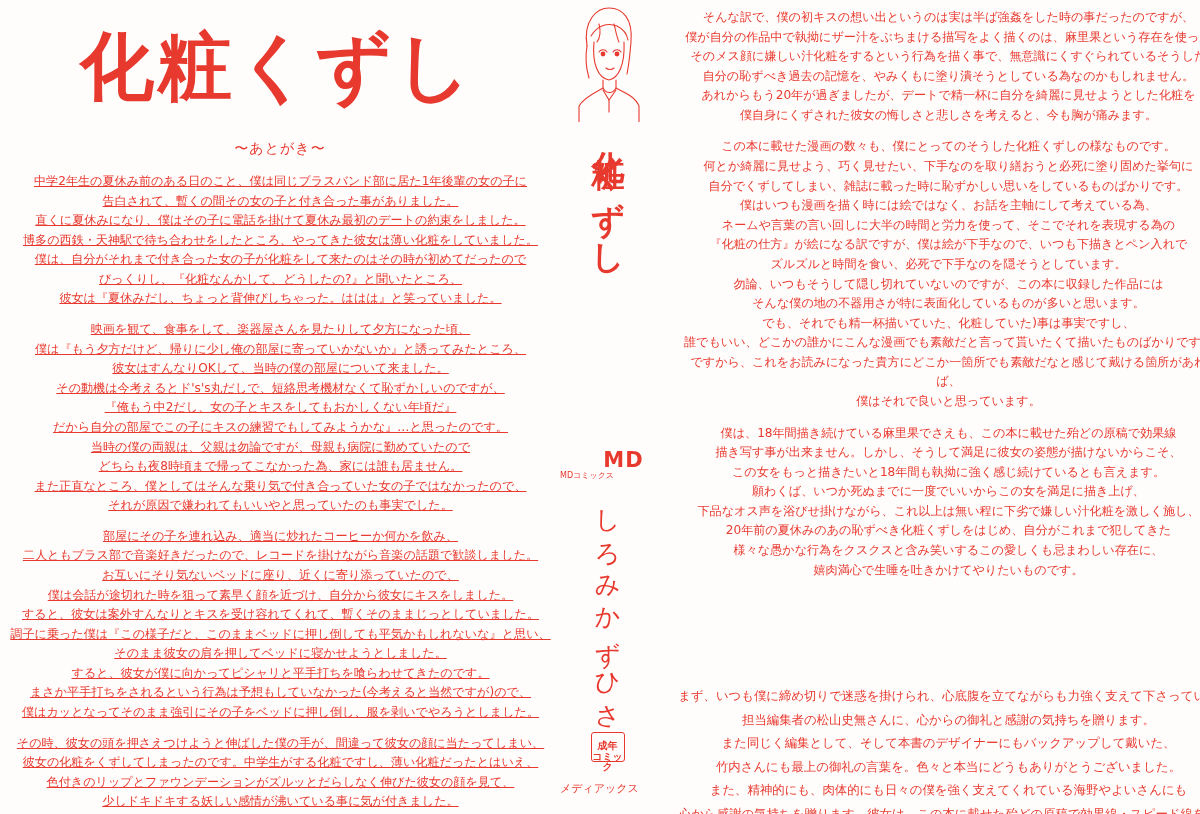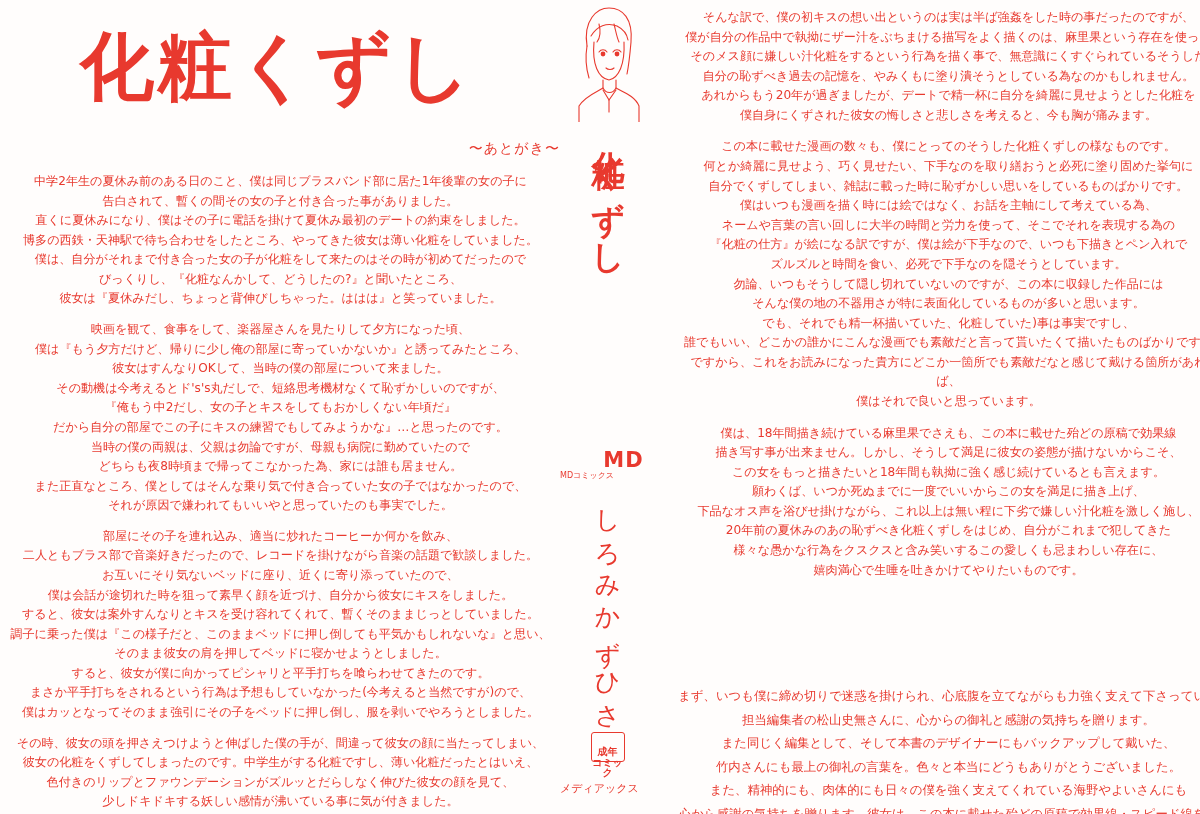--- a/index.html
+++ b/index.html
@@ -38,37 +38,38 @@
     letter-spacing: 4px;
     color: #e8392e;
     font-family: "DejaVu Sans", sans-serif;
     white-space: nowrap;
   }
   .subtitle {
     position: absolute;
     left: 0;
     top: 140px;
     width: 560px;
-    text-align: right;
+    text-align: center;
     font-size: 14px;
     color: #e8392e;
     letter-spacing: 1px;
   }
   .left-body {
     position: absolute;
     left: 8px;
     top: 172px;
     width: 545px;
     text-align: center;
     font-size: 12.1px;
     line-height: 1.62;
     color: #e8392e;
   }
   .left-body p {
     margin: 0 0 11px 0;
+    text-decoration: underline;
   }
 
   
   .center-panel {
     position: absolute;
     left: 560px;
     top: 0;
     width: 95px;
     height: 814px;
     text-align: center;
@@ -130,26 +131,25 @@
   .age-badge {
     position: absolute;
     left: 50%;
     transform: translateX(-50%);
     bottom: 52px;
     width: 34px;
     height: 30px;
     border: 1.6px solid #e8392e;
     border-radius: 3px;
     line-height: 1.05;
-    padding-top: 15px;
+    padding-top: 8px;
     font-size: 11px;
     font-weight: bold;
     color: #e8392e;
     box-sizing: border-box;
-    font-family: Liberation Mono, monospace;
   }
   .age-badge span { display: block; font-size: 10px; }
   .publisher {
     position: absolute;
     left: 0;
     bottom: 18px;
     width: 95px;
     text-align: left;
     font-size: 11px;
     color: #e8392e;

